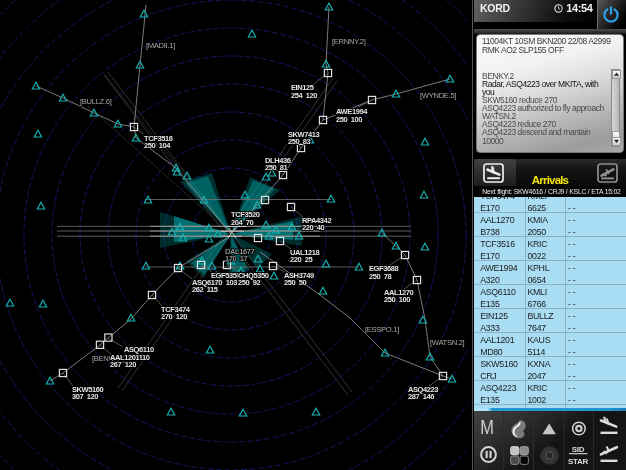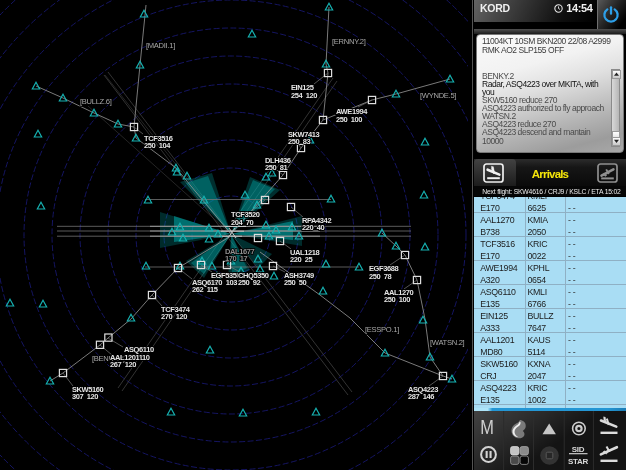--- a/index.html
+++ b/index.html
@@ -20,21 +20,21 @@
 #log{position:absolute;left:5px;top:37.5px;width:128px;font-size:8.5px;line-height:8.06px;color:#4a4a4a;letter-spacing:-0.45px}
 #log .b{font-weight:normal;color:#101010}
 #sbar{position:absolute;right:3px;top:34.5px;width:9px;height:77.5px;background:linear-gradient(90deg,#d8d8d8,#b6b6b6);border:1px solid #8a8a8a;box-sizing:border-box}
 .sbtn{position:absolute;left:0;width:7px;height:7px;background:linear-gradient(#fdfdfd,#c8c8c8);border:0.5px solid #999;overflow:hidden}
 .sbtn svg{display:block}
 #sthumb{position:absolute;left:0.5px;top:61px;width:6px;height:7px;background:linear-gradient(#fff,#ddd);border:1px solid #999}
 #tabbar{position:absolute;left:6px;top:159.4px;width:152px;height:26.4px;background:linear-gradient(#2c2c2c 0%,#161616 30%,#0a0a0a 100%)}
 #tabsel{position:absolute;left:0;top:0;width:42px;height:26.4px;background:linear-gradient(#424242,#1c1c1c);border-radius:4px 4px 0 0}
 #tabbar .bl{position:absolute;left:8.5px;top:3.6px}
 #tabbar .br{position:absolute;left:122.5px;top:3.6px}
-#arrtxt{position:absolute;left:0;top:9px;width:152px;text-align:center;font-size:11.5px;font-weight:bold;color:#f5e50a;letter-spacing:-0.8px}
+#arrtxt{position:absolute;left:0;top:15px;width:152px;text-align:center;font-size:11.5px;font-weight:bold;color:#f5e50a;letter-spacing:-0.8px}
 #nextf{position:absolute;left:6px;top:185.8px;width:152px;height:10.7px;background:#060606;color:#ececec;font-size:6.8px;letter-spacing:-0.2px;text-align:center;line-height:11px;padding-left:3px;box-sizing:border-box}
 #ftable{position:absolute;left:6px;top:196.5px;width:152px;height:211px;background:#a9ddf4;overflow:hidden}
 #ftable .vline{position:absolute;top:0;width:1px;height:211px;background:#8fb0c4}
 .fb{position:absolute;left:0;width:152px;height:24.1px;border-bottom:1px solid #8fb0c4;box-sizing:border-box}
 .fr{height:12.05px;display:flex;align-items:flex-start;padding-top:2.2px;box-sizing:border-box;font-size:8.8px;color:#1c1c1c;letter-spacing:-0.3px}
 .c1{margin-left:6.2px;width:47.3px}
 .c2{width:40.5px}
 .c3{margin-left:0;color:#333}
 #bluebar{position:absolute;left:6px;top:407.5px;width:152px;height:3px;background:linear-gradient(90deg,#aee4f8 0%,#aee4f8 9%,#2496d4 12%,#2496d4 88%,#1b7cb4 100%)}
 #toolbar{position:absolute;left:6px;top:410.5px;width:152px;height:59.5px;background:#141414}

